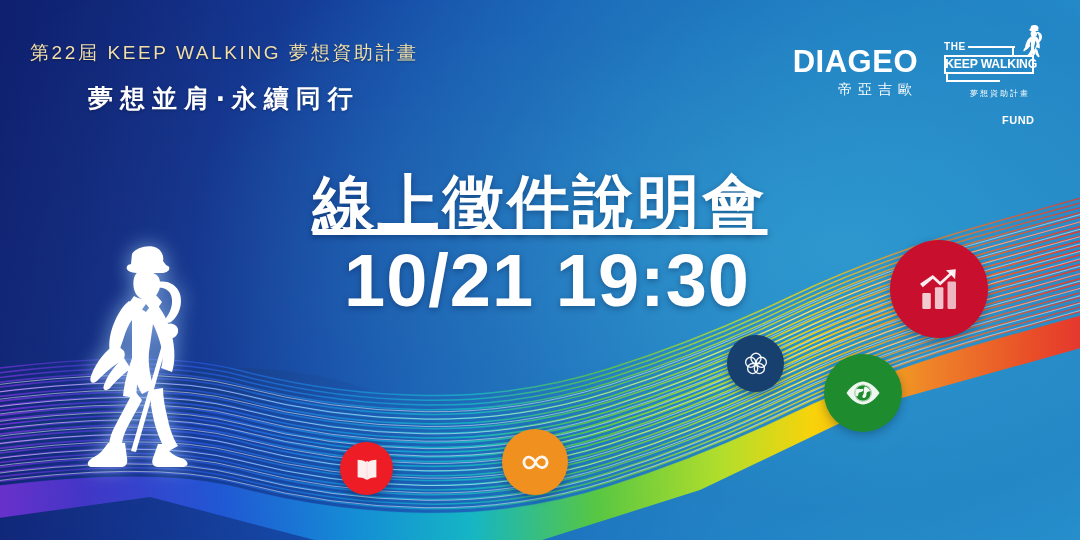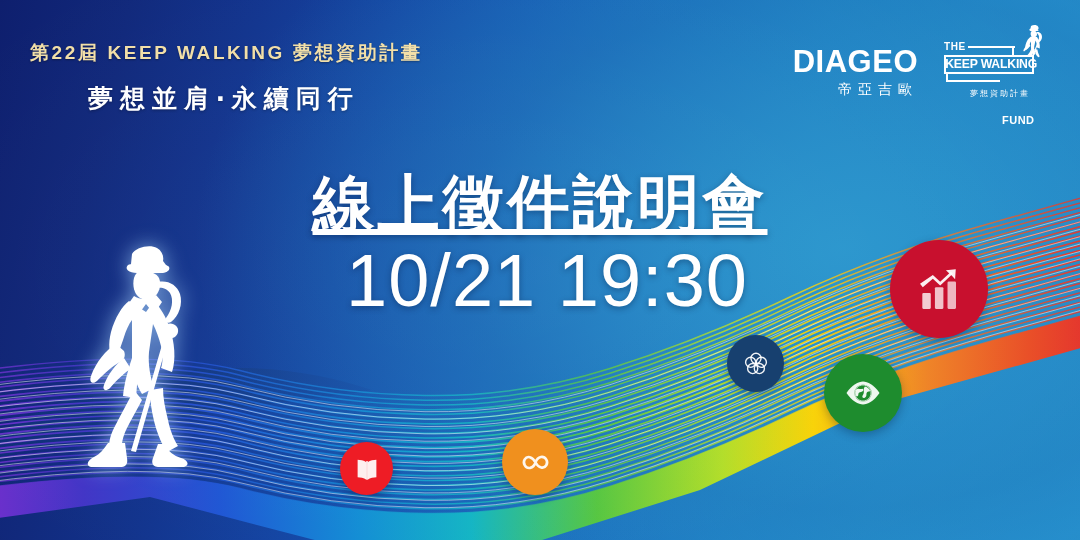--- a/index.html
+++ b/index.html
@@ -31,21 +31,21 @@
       radial-gradient(ellipse 1300px 700px at 50% 50%, rgba(255,255,255,0.04) 0%, rgba(0,0,0,0.0) 55%, rgba(0,0,0,0.16) 100%);
     pointer-events:none;
     mix-blend-mode:normal;
   }
 
   svg.layer { position:absolute; left:0; top:0; width:1080px; height:540px; }
 
   
   .hdr-line1 {
     position:absolute; left:30px; top:40px;
-    font-size:19px; font-weight:bold;
+    font-size:19px; font-weight:normal;
     letter-spacing:2.6px;
     color:#f2dfa8;
     text-shadow:0 1px 2px rgba(0,0,0,0.35);
     white-space:nowrap;
   }
   .hdr-line2 {
     position:absolute; left:88px; top:82px;
     font-size:25px; font-weight:bold;
     letter-spacing:7px;
     color:#ffffff;
@@ -61,21 +61,21 @@
     font-size:62px; font-weight:bold;
     letter-spacing:3px;
     color:#ffffff;
     text-shadow:0 2px 6px rgba(0,20,60,0.38);
     white-space:nowrap;
     text-decoration:underline;
   }
   .title-date {
     position:absolute; left:0; top:238px; width:1080px;
     text-align:center;
-    font-size:74px; font-weight:normal;
+    font-size:74px; font-weight:bold;
     letter-spacing:1px;
     color:#ffffff;
     text-shadow:0 2px 6px rgba(0,20,60,0.38);
     white-space:nowrap;
     padding-left:14px;
   }
 
   
   #logo-diageo {
     position:absolute; left:786px; top:46px;

